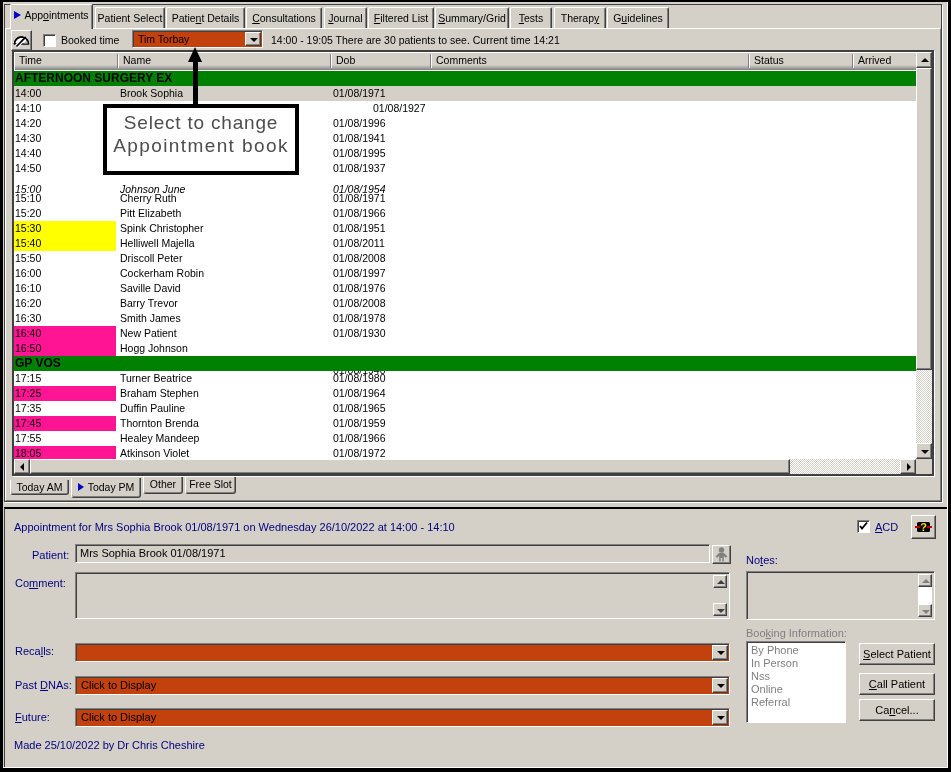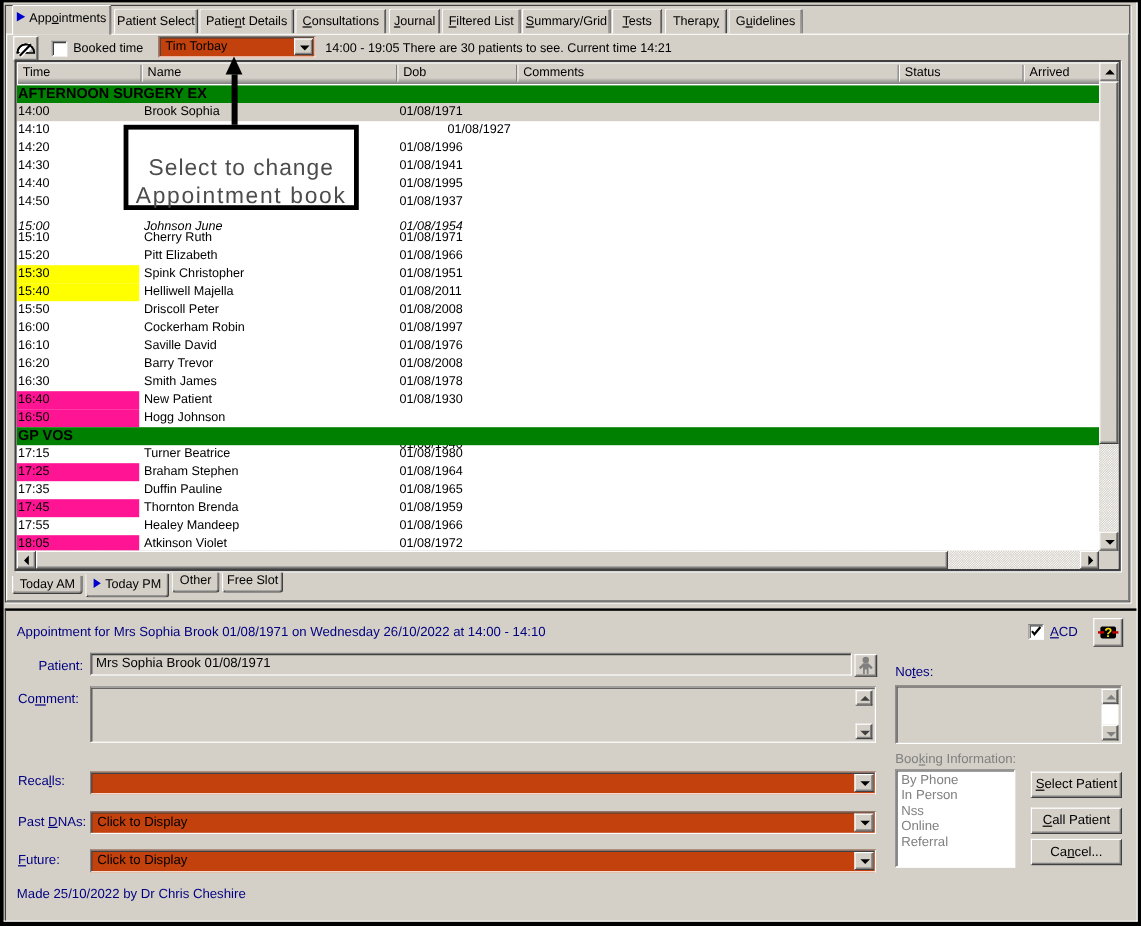--- a/index.html
+++ b/index.html
@@ -310,16 +310,16 @@
 <div class="abs" style="left:746px; top:641px; width:100px; height:82px; background:#fff; border-top:1px solid #808080; border-left:1px solid #808080; border-bottom:1px solid #fff; border-right:1px solid #fff; box-shadow:inset 1px 1px 0 #404040; color:#808080; line-height:13px; padding:2px 0 0 4px;">By Phone<br>In Person<br>Nss<br>Online<br>Referral</div>
 
 <div class="abs btn" style="left:859px; top:643px; width:76px; height:22px; line-height:21px;"><u>S</u>elect Patient</div>
 <div class="abs btn" style="left:859px; top:673px; width:76px; height:22px; line-height:21px;"><u>C</u>all Patient</div>
 <div class="abs btn" style="left:859px; top:699px; width:76px; height:22px; line-height:21px;">Ca<u>n</u>cel...</div>
 <div class="abs navy" style="left:14px; top:739px;">Made 25/10/2022 by Dr Chris Cheshire</div>
 
 <div class="abs" style="left:193px; top:62px; width:5px; height:44px; background:#000; z-index:9;"></div>
 <div class="abs" style="left:188px; top:47px; width:0; height:0; border-left:7px solid transparent; border-right:7px solid transparent; border-bottom:15px solid #000; z-index:9;"></div>
 <div class="abs" style="left:103px; top:104px; width:196px; height:71px; background:#fff; border:4px solid #000; z-index:10; text-align:center; color:#4d4d4d; font-size:19px;">
-      <div style="margin-top:22px; letter-spacing:0.8px; line-height:22px;">Select to change</div>
+      <div style="margin-top:4px; letter-spacing:0.8px; line-height:22px;">Select to change</div>
       <div style="letter-spacing:1.4px; line-height:23px;">Appointment book</div>
     </div>
 </div>
 
 </body></html>

